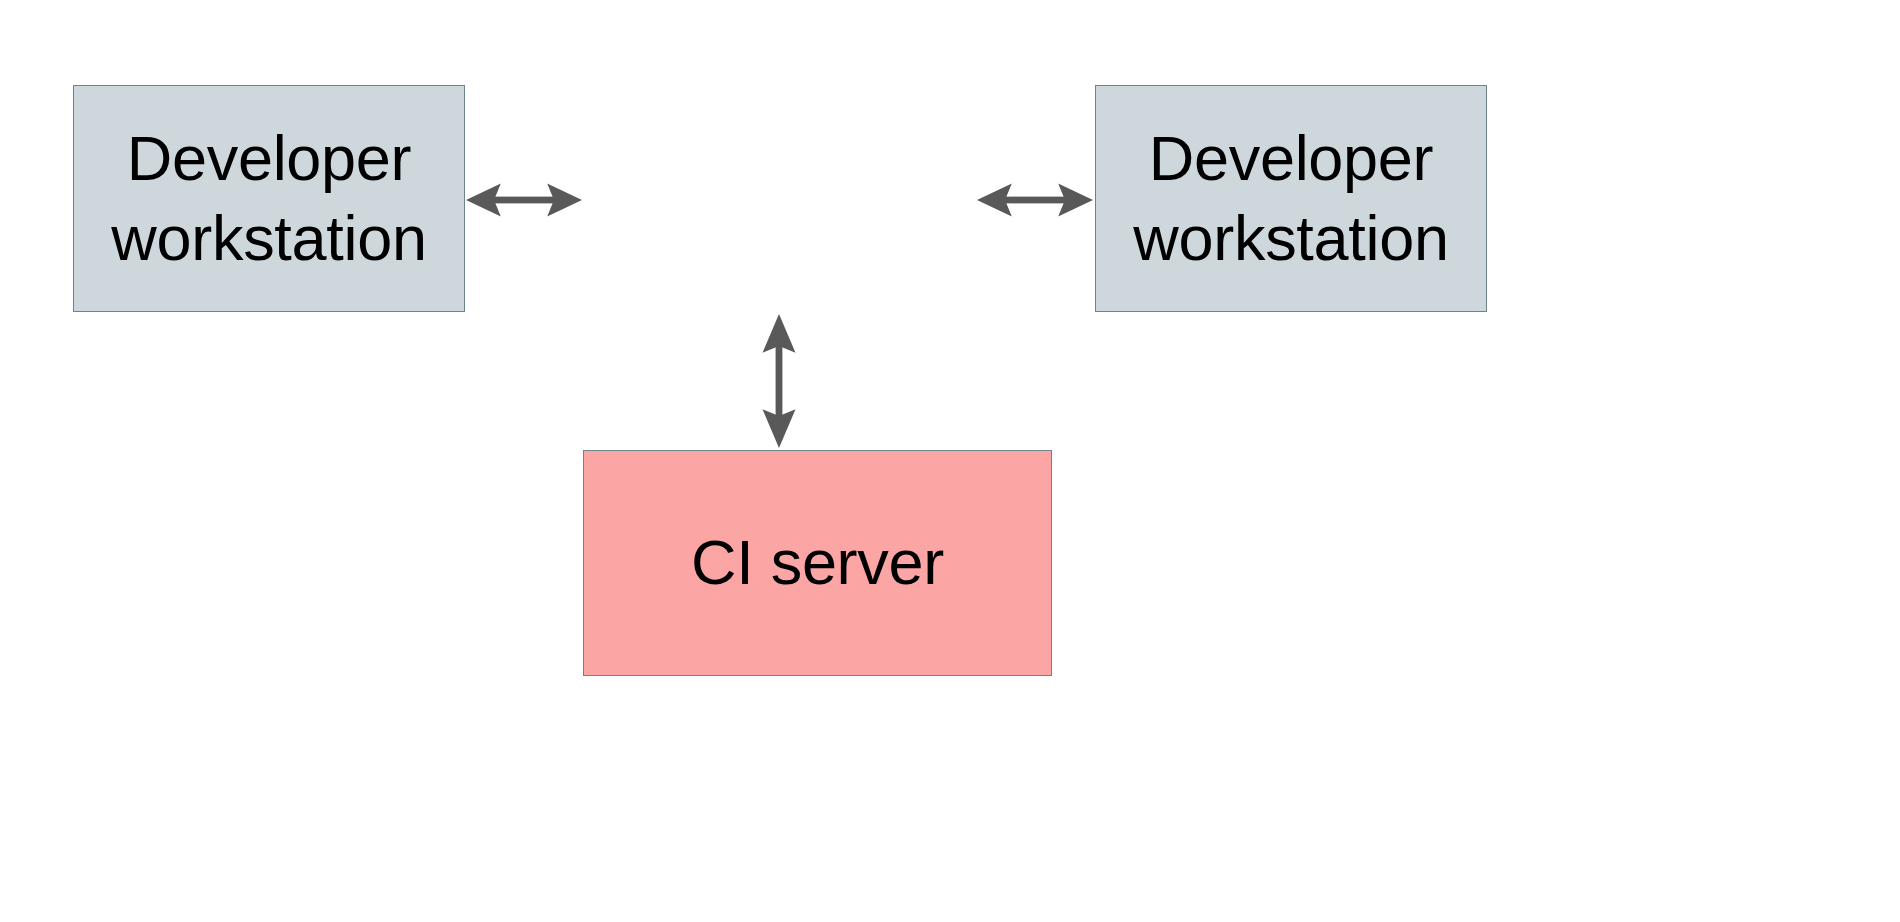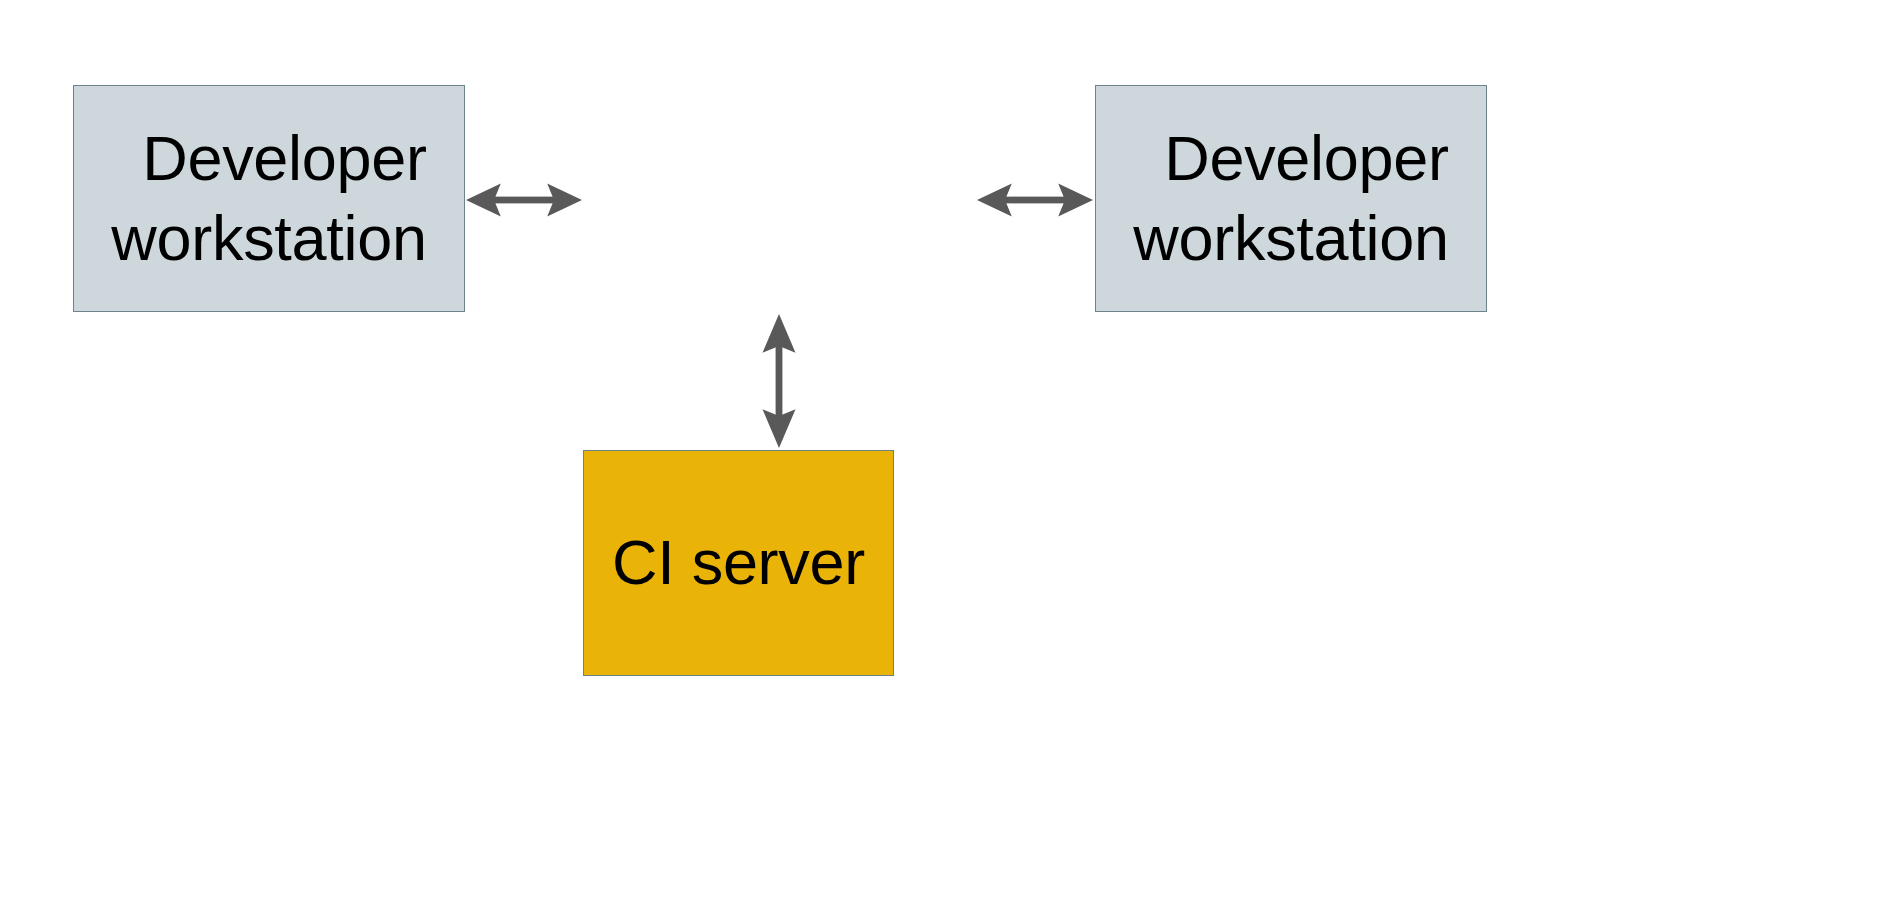--- a/index.html
+++ b/index.html
@@ -19,21 +19,21 @@
     overflow: hidden;
   }
   .node {
     position: absolute;
     box-sizing: border-box;
     background: #ced8dc;
     border: 1.6px solid #6c838c;
     display: flex;
     align-items: center;
     justify-content: center;
-    text-align: right;
+    text-align: center;
   }
   .node-label {
     font-family: "Liberation Sans", sans-serif;
     font-size: 63px;
     line-height: 1.26;
     color: #000000;
     letter-spacing: -0.3px;
     font-weight: 400;
     white-space: pre-line;
     padding: 0 6px;
@@ -56,21 +56,21 @@
     <span class="node-label" style="color: rgb(0, 0, 0);">Developer
 workstation</span>
   </div>
 
 
   <div class="node" id="node-dev-right" style="left: 1095px; top: 85px; width: 392px; height: 227px; background: rgb(206, 216, 220); border-color: rgb(108, 131, 140);">
     <span class="node-label" style="color: rgb(0, 0, 0);">Developer
 workstation</span>
   </div>
 
-  <div class="node" id="node-ci-server" style="left: 583px; top: 450px; width: 311px; height: 226px; background: #eab308; border-color: rgb(108, 131, 140);">
+  <div class="node" id="node-ci-server" style="left: 583px; top: 450px; width: 469px; height: 226px; background: #fca5a5; border-color: rgb(108, 131, 140);">
     <span class="node-label" style="color: rgb(0, 0, 0);">CI server</span>
   </div>
 
   <div class="edge" id="edge-0" style="left: 466px; top: 170px;">
     <svg width="116" height="60" viewBox="0 0 120 60">
       <g fill="#595959" stroke="none">
 
         <rect x="24" y="26.5" width="72" height="7" fill="#595959"></rect>
 
         <path d="M 0 30 L 36 13 L 29 30 L 36 47 Z" fill="#595959"></path>

